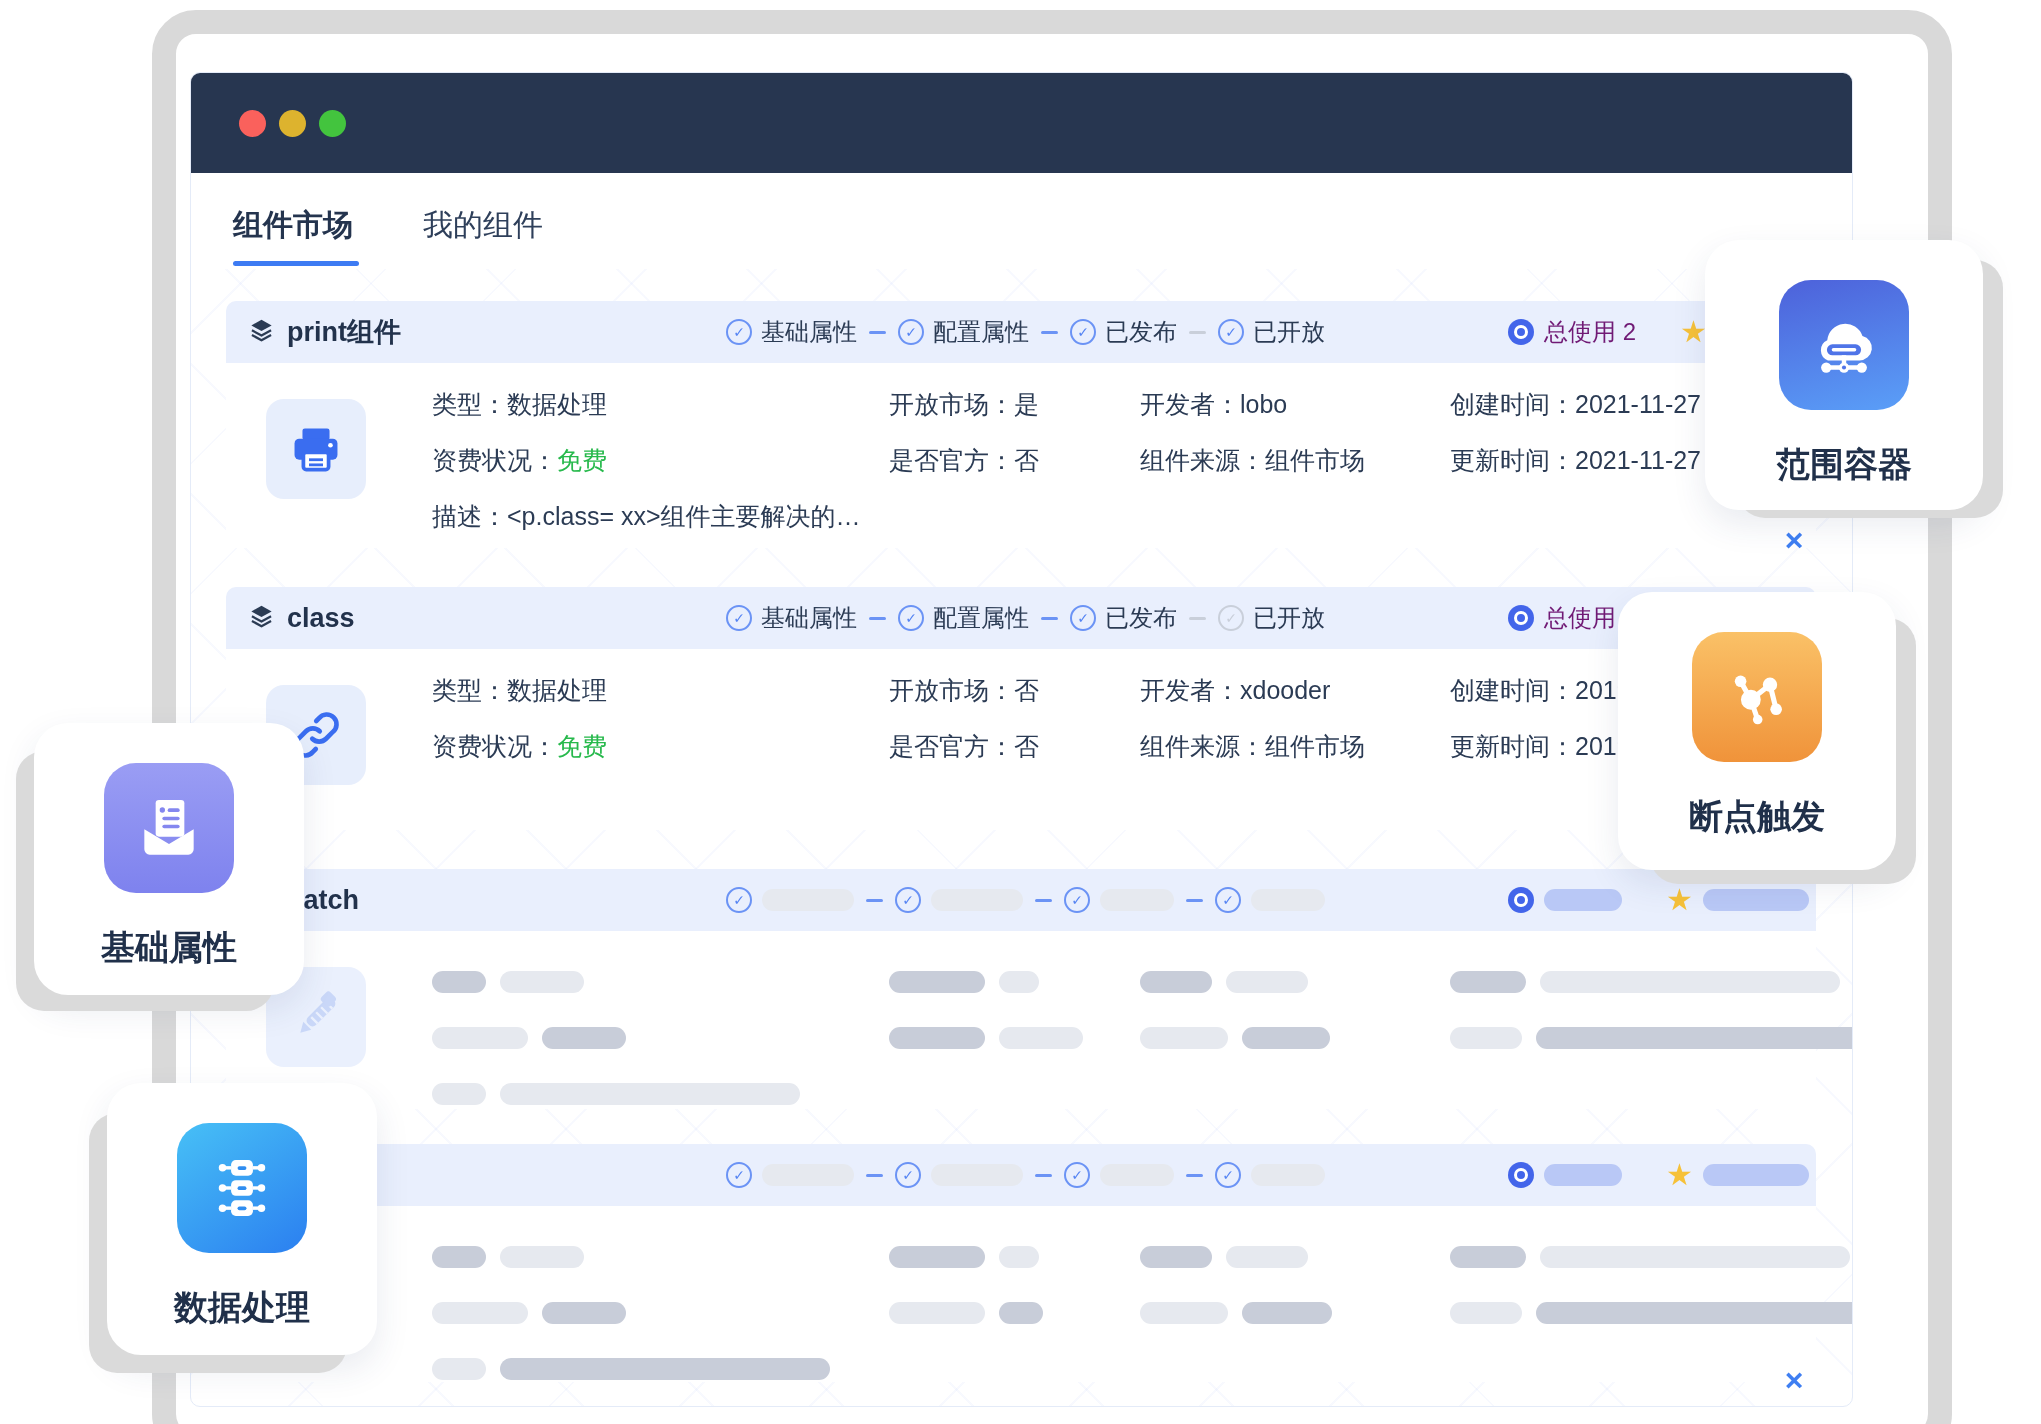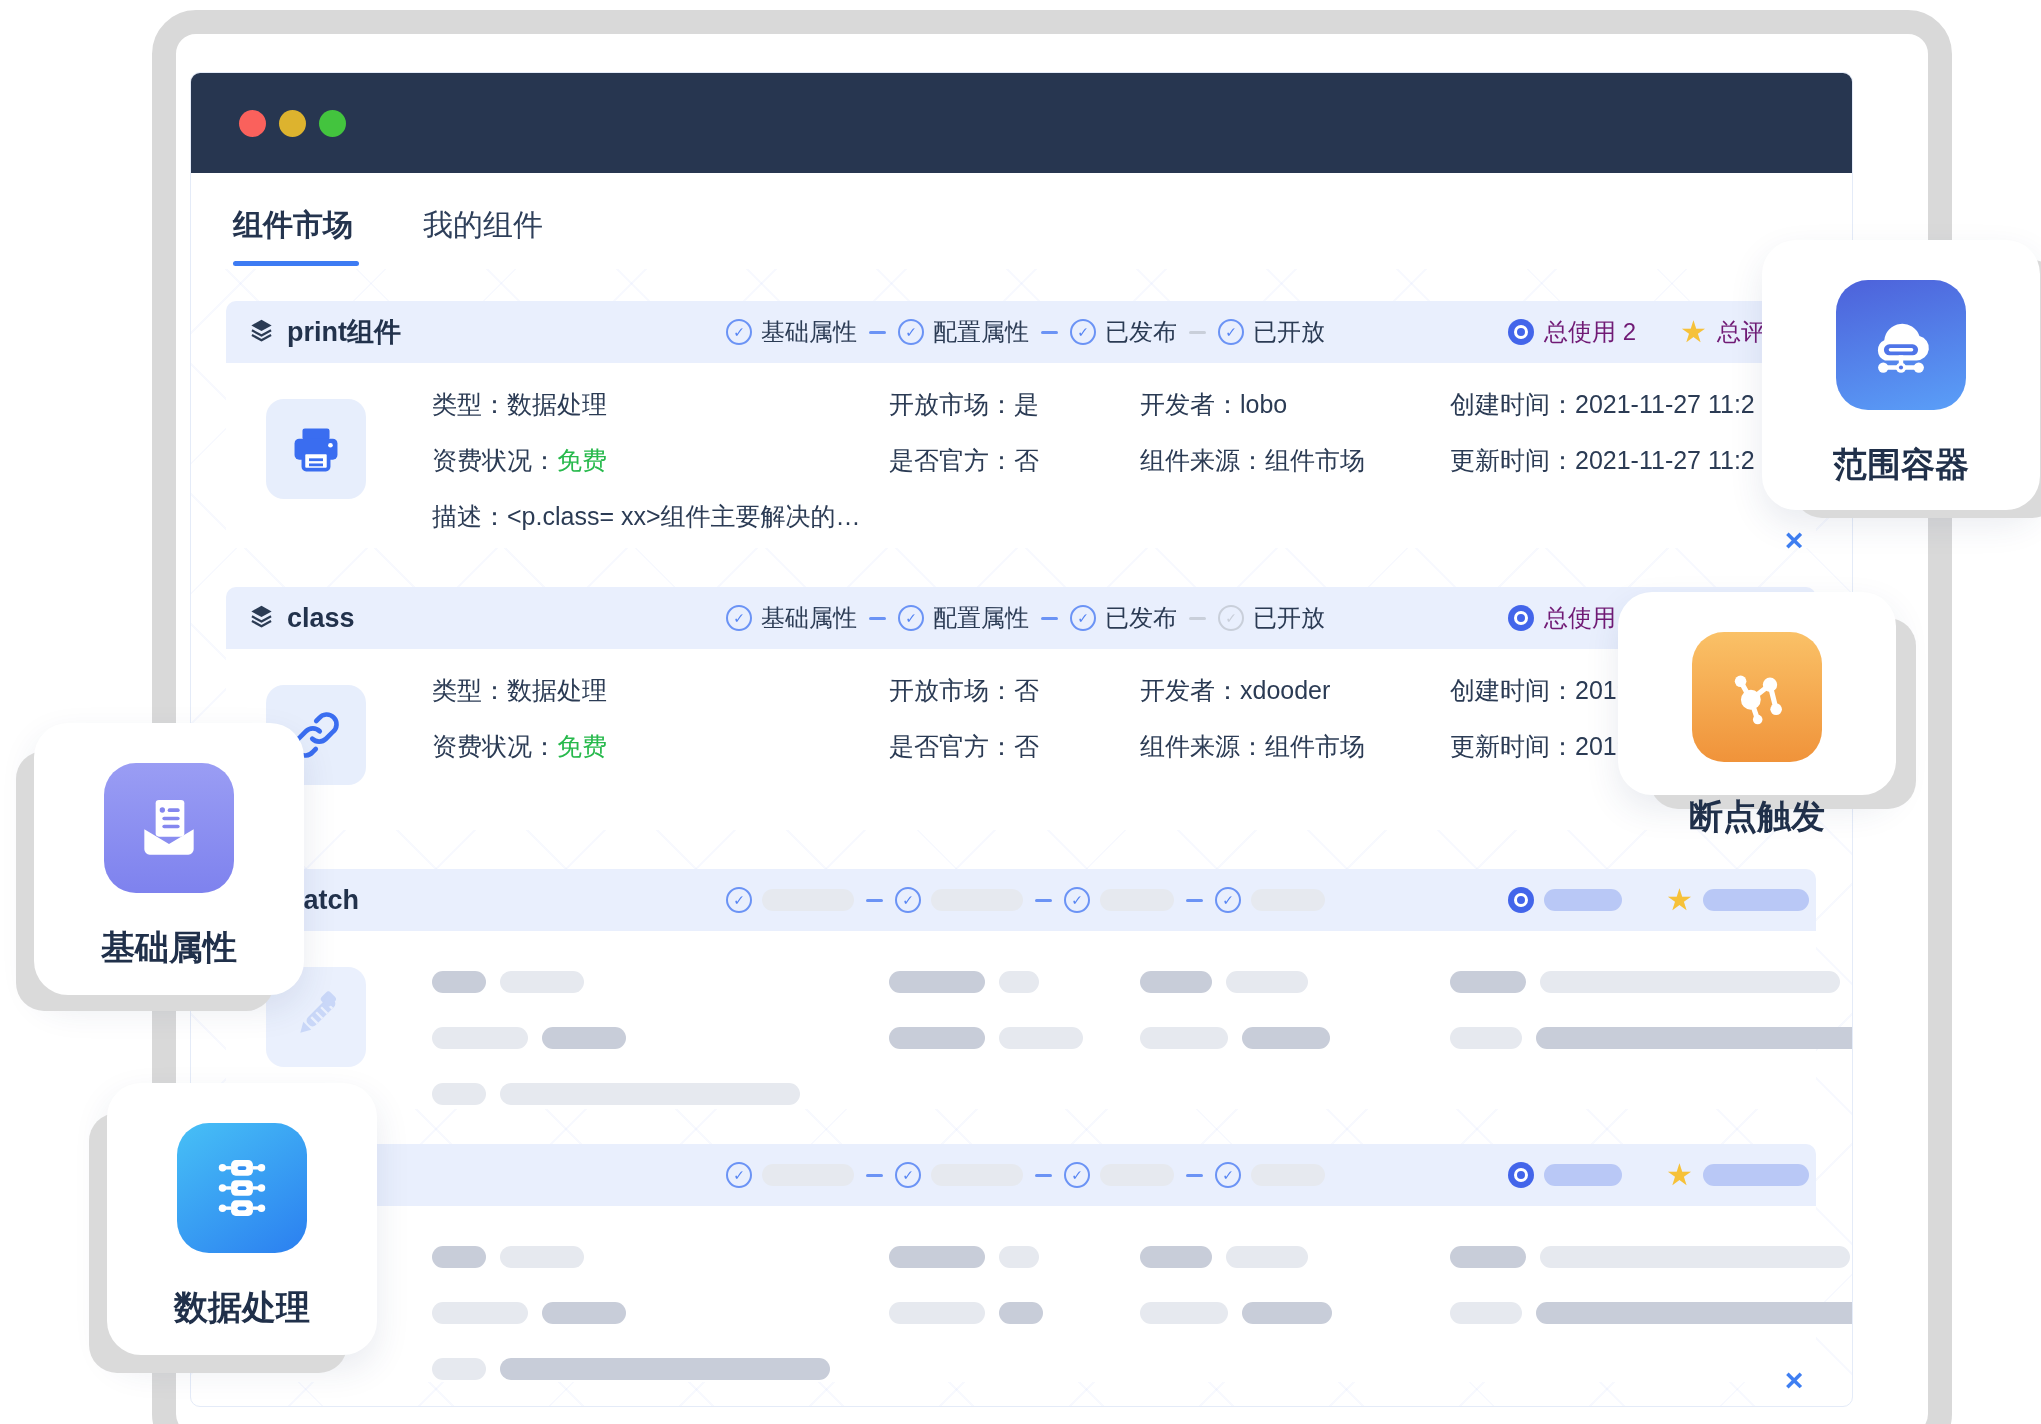--- a/index.html
+++ b/index.html
@@ -65,22 +65,22 @@
 
   .corner-x{position:absolute;width:30px;height:30px;color:#3f7ff2;font-size:32px;line-height:30px;
     text-align:center;z-index:3;font-weight:600;}
   .corner-x::before{content:"×";}
 
   
   .fcard{position:absolute;background:#fff;border-radius:34px;z-index:10;display:flex;flex-direction:column;
     align-items:center;padding-top:40px;box-sizing:border-box;}
   .flabel{margin-top:32px;font-size:34px;font-weight:bold;color:#20304a;white-space:nowrap;}
   .ftile{width:130px;height:130px;border-radius:32px;display:flex;align-items:center;justify-content:center;flex:none;}
-  .f-range{left:1762px;top:240px;width:278px;height:270px;box-shadow:26px 14px 0 -6px #dadada,0 14px 34px rgba(40,60,110,.10);}
-  .f-break{left:1618px;top:592px;width:278px;height:203px;box-shadow:26px 20px 0 -6px #dadada,0 14px 34px rgba(40,60,110,.10);text-align:right;}
+  .f-range{left:1705px;top:240px;width:278px;height:270px;box-shadow:26px 14px 0 -6px #dadada,0 14px 34px rgba(40,60,110,.10);}
+  .f-break{left:1618px;top:592px;width:278px;height:278px;box-shadow:26px 20px 0 -6px #dadada,0 14px 34px rgba(40,60,110,.10);text-align:right;}
   .f-proto{left:34px;top:723px;width:270px;height:272px;box-shadow:-24px 22px 0 -6px #dadada,0 14px 34px rgba(40,60,110,.10);}
   .f-more{left:424px;top:857px;width:274px;height:276px;box-shadow:-16px 24px 0 -6px #dadada,0 14px 34px rgba(40,60,110,.10);}
   .f-data{left:107px;top:1083px;width:270px;height:272px;box-shadow:-24px 24px 0 -6px #dadada,0 14px 34px rgba(40,60,110,.10);}
   .f-msg{left:1738px;top:953px;width:278px;height:272px;box-shadow:26px 24px 0 -6px #dadada,0 14px 34px rgba(40,60,110,.10);}
   .t-range{background:linear-gradient(165deg,#4d61da 0%,#5a9ff8 100%);}
   .t-break{background:linear-gradient(180deg,#fac167,#f0933a);}
   .t-proto{background:linear-gradient(180deg,#9a9df4,#7e82ee);}
   .t-more{background:linear-gradient(180deg,#f4552e,#fa9a70);}
   .t-data{background:linear-gradient(145deg,#47c0f6,#2b7ff0);}
   .t-msg{background:linear-gradient(180deg,#56d49c,#27b96d);}

